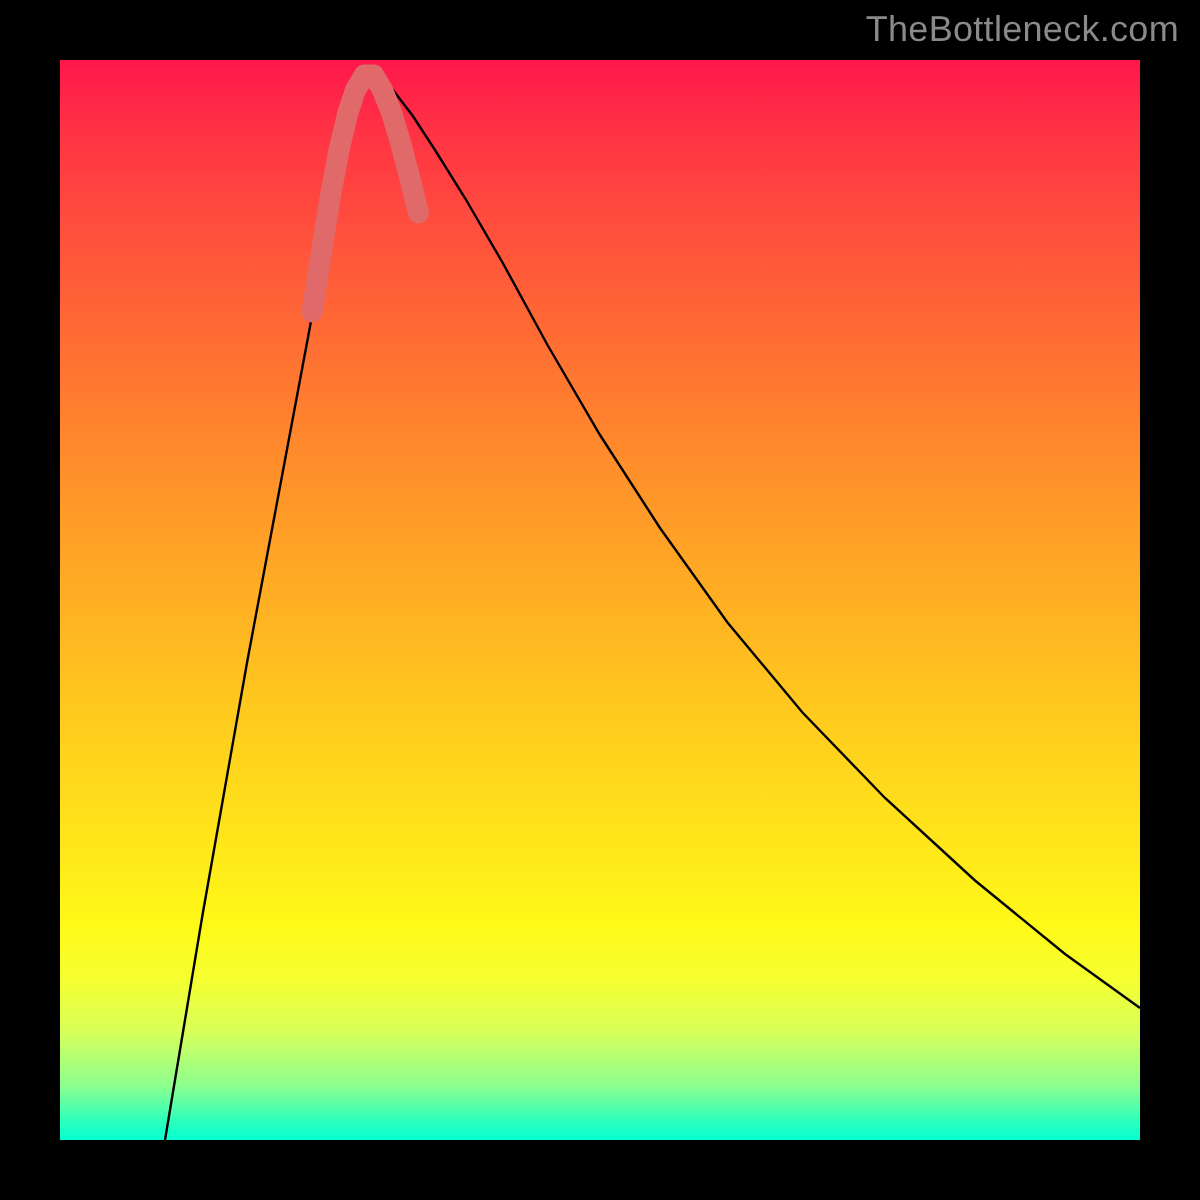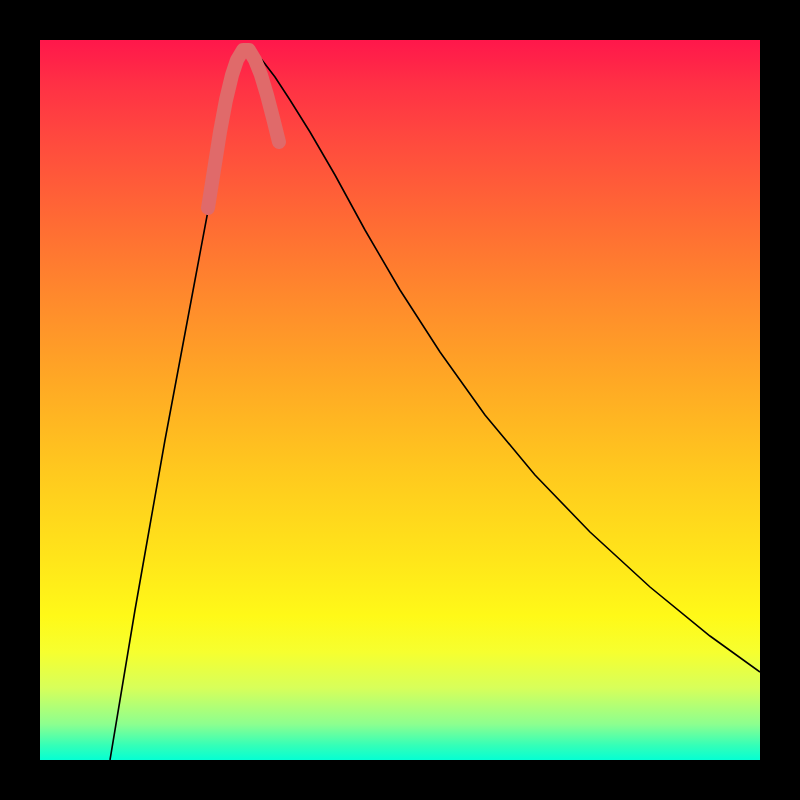--- a/index.html
+++ b/index.html
@@ -62,13 +62,14 @@
 </head>
 <body>
 
 <div class="frame">
   <div class="plot">
     <svg viewBox="0 0 720 720">
       <path d="M70 720 L80 660 L95 570 L110 485 L125 400 L140 320 L155 240 L170 160 L178 110 L185 70 L192 40 L197 22 L204 10 L212 10 L222 20 L235 37 L250 60 L270 92 L295 135 L325 190 L360 250 L400 312 L445 375 L495 435 L550 492 L610 547 L670 596 L720 632" fill="none" stroke="#000000" stroke-width="1.6"></path>
       <path d="M168 168 L174 130 L180 92 L186 60 L192 35 L197 20 L203 10 L209 10 L215 20 L221 35 L227 55 L233 78 L239 102" fill="none" stroke="#e06a6a" stroke-width="14" stroke-linecap="round" stroke-linejoin="round"></path>
     </svg>
   </div>
+  <div class="watermark">TheBottleneck.com</div>
 </div>
 
 </body></html>

